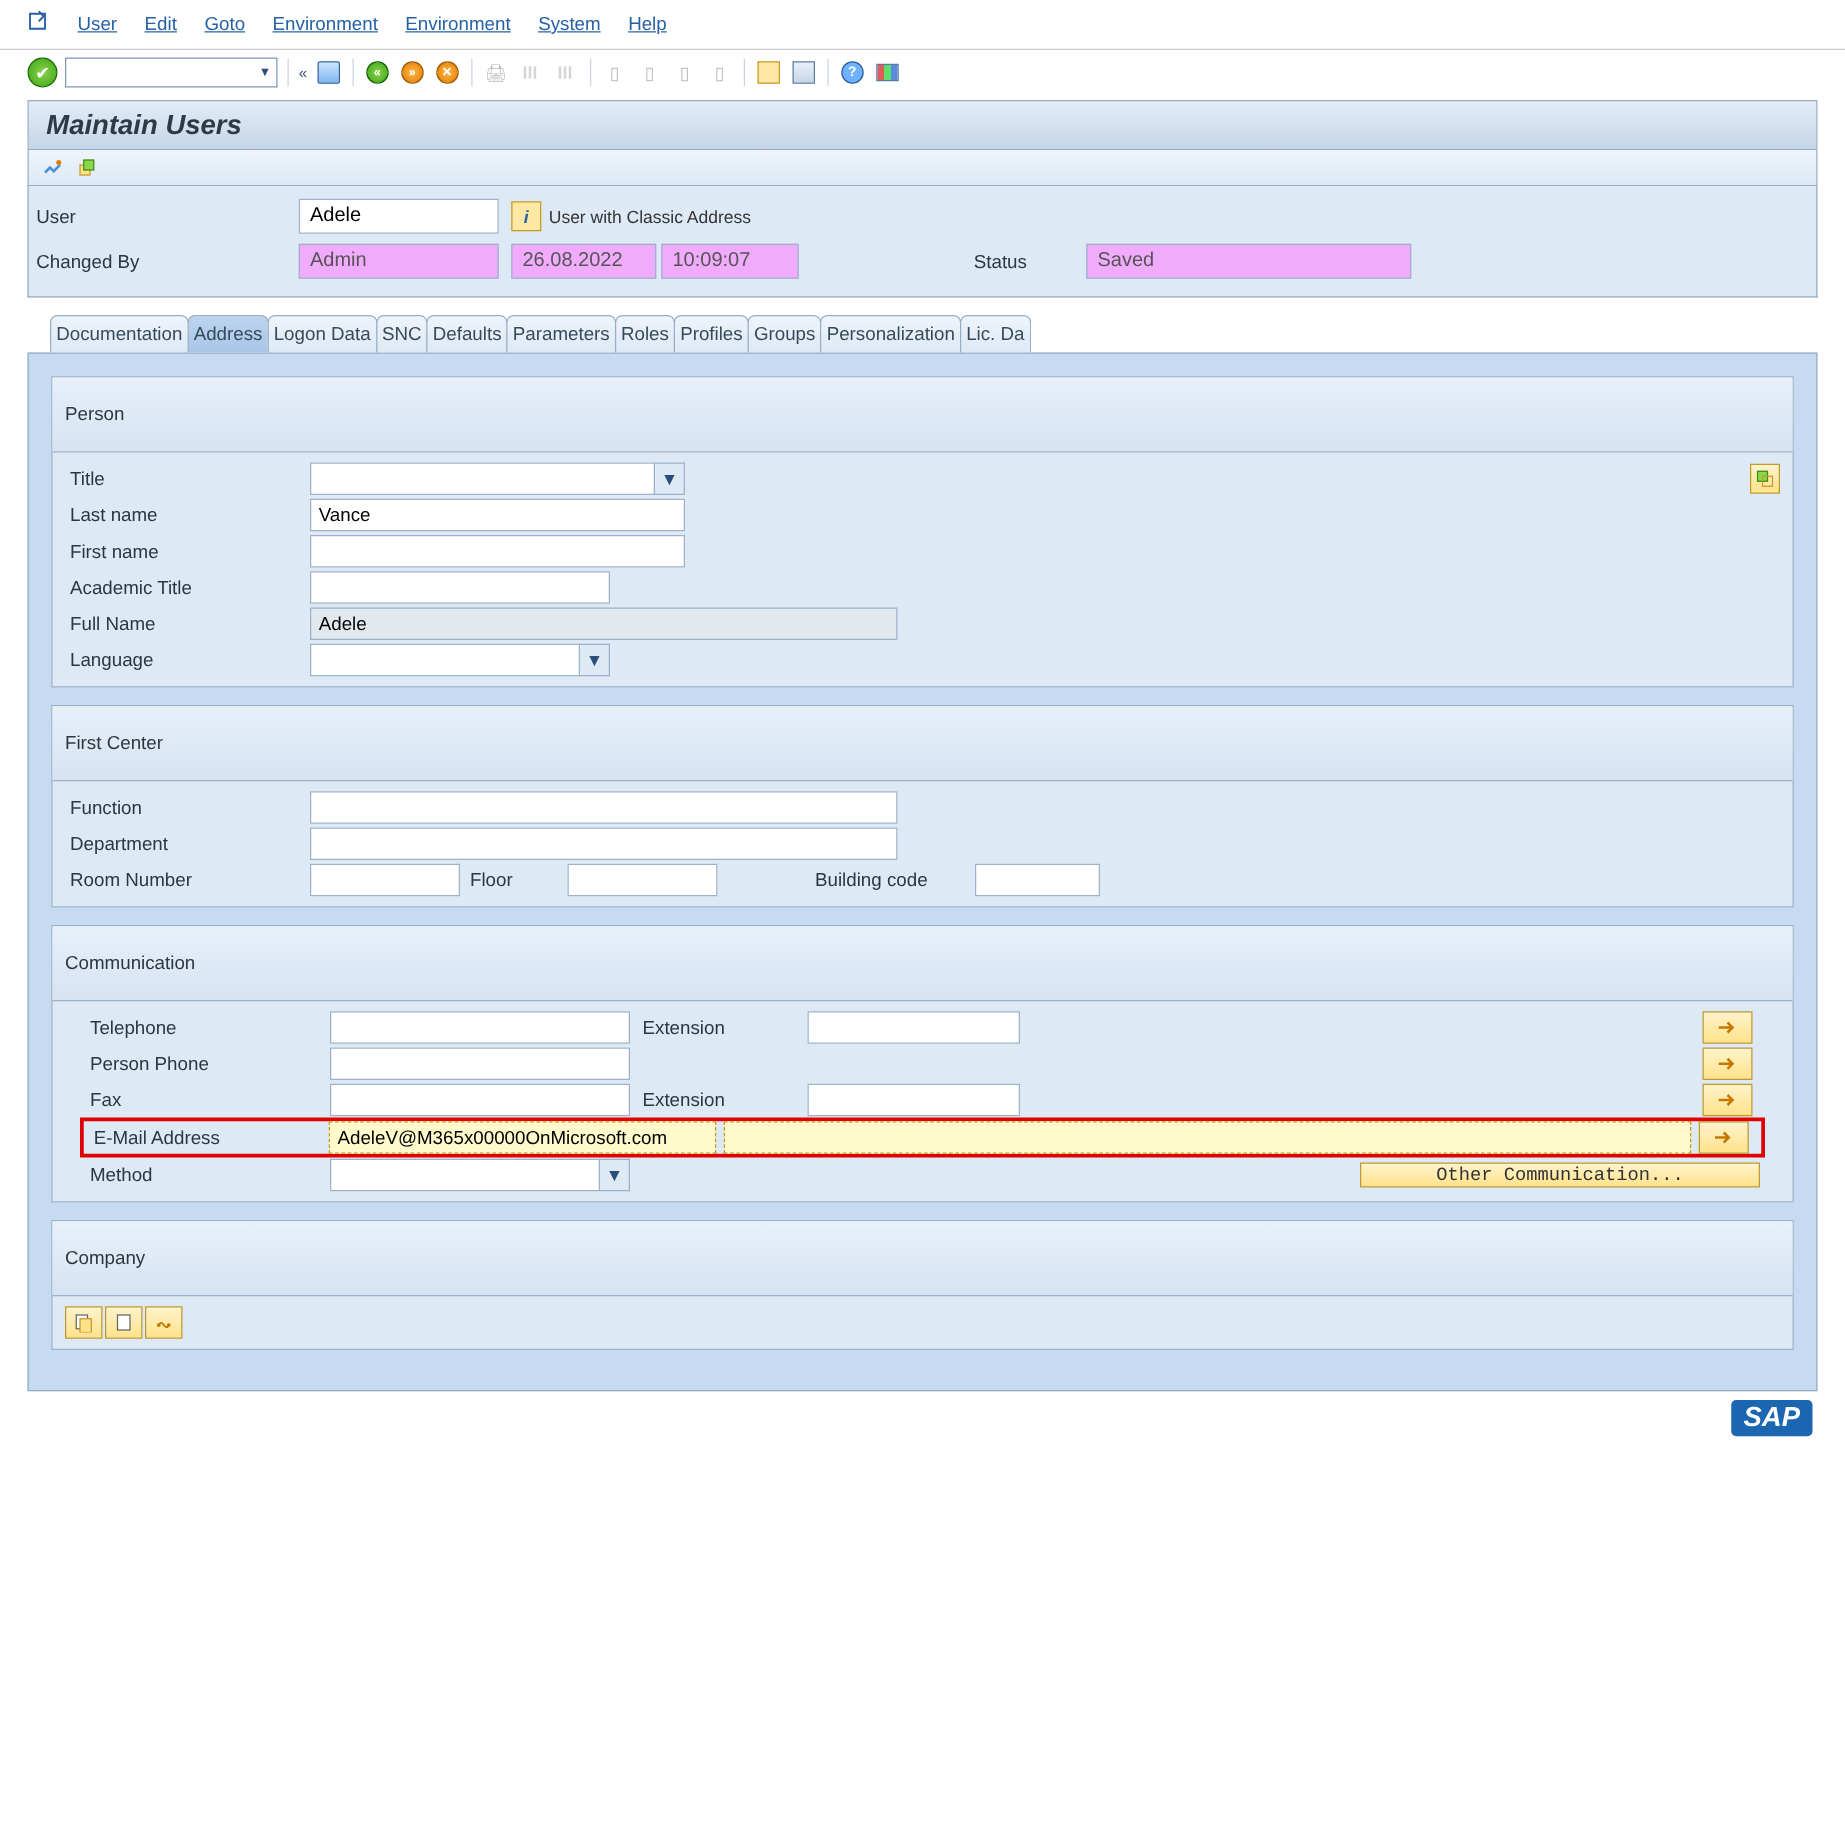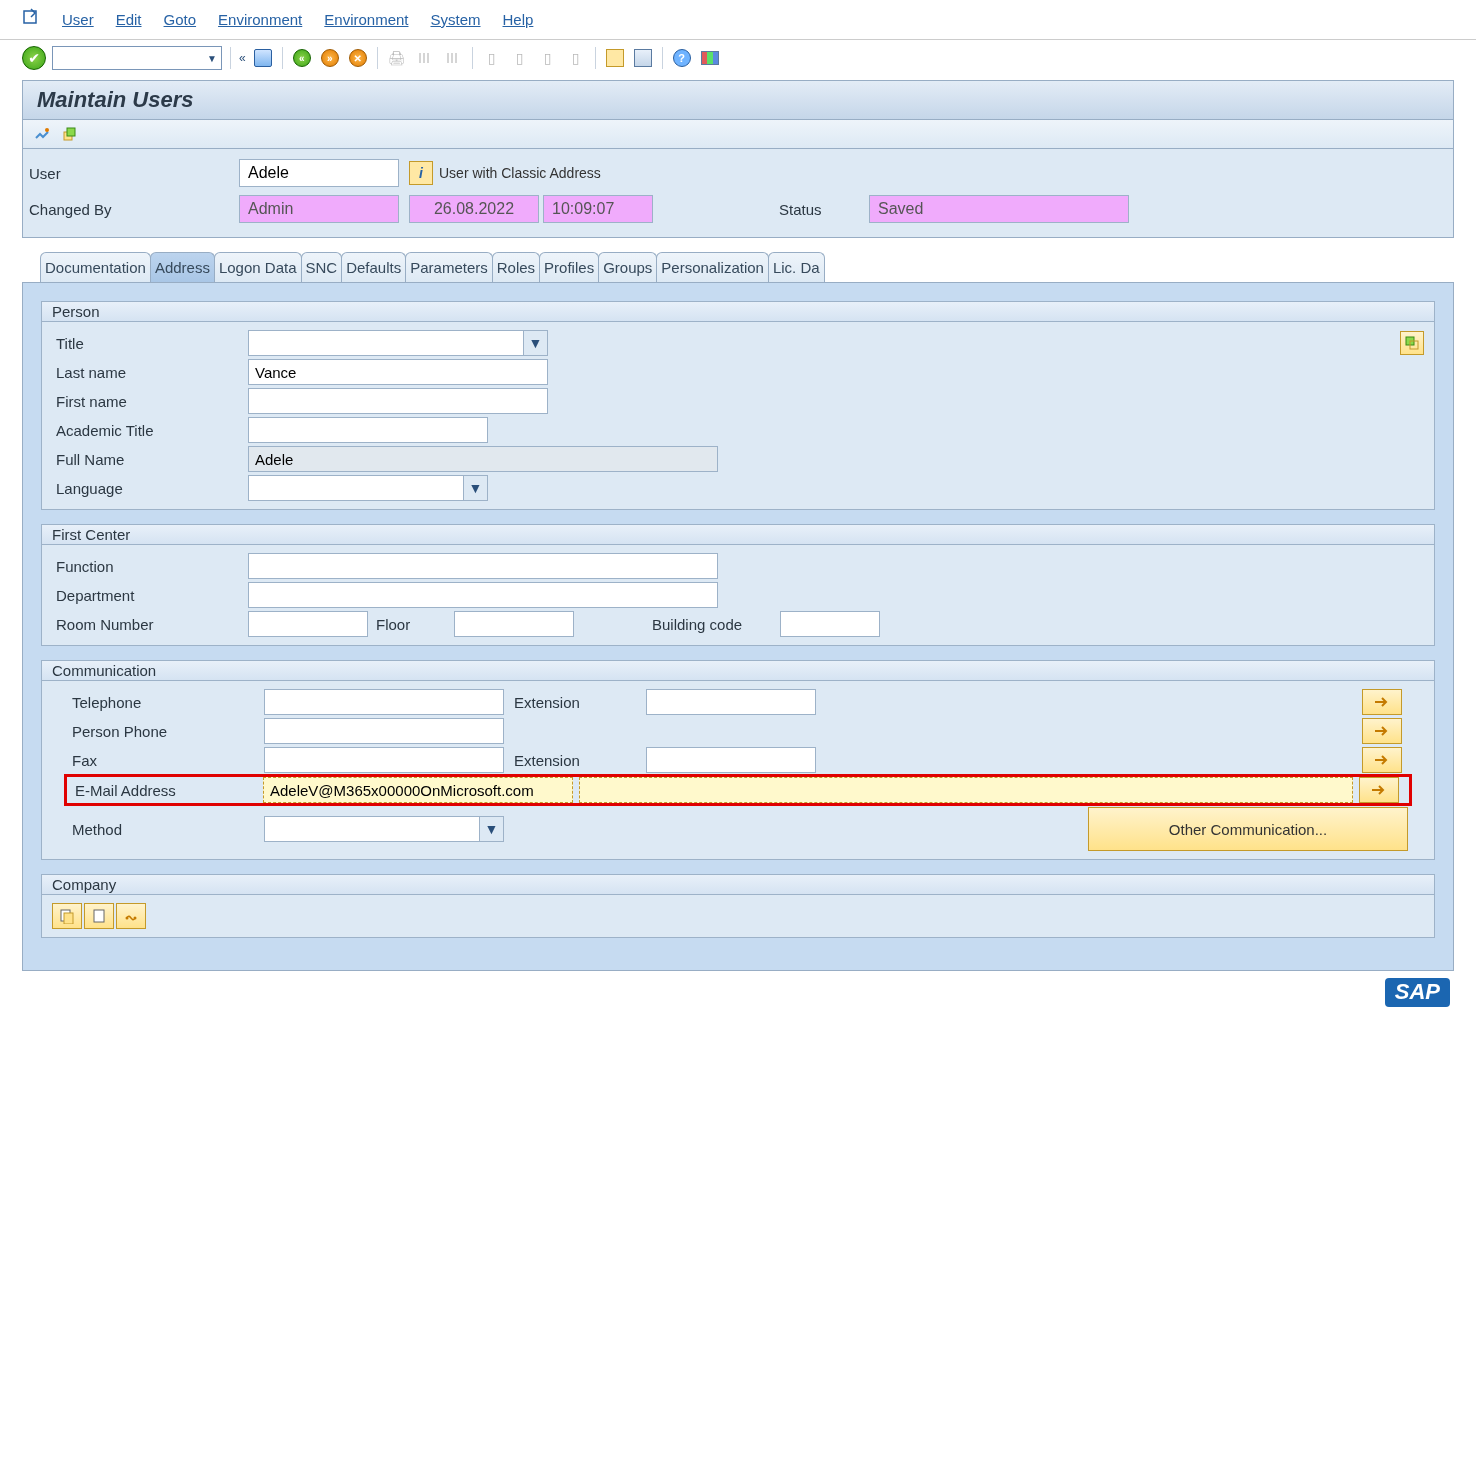--- a/index.html
+++ b/index.html
@@ -81,21 +81,21 @@
       background:#c6dbf1; border:1px solid #98adc4;
     }
 
     
     .group {
       border:1px solid #9db2c8; background:#dde9f4; margin-bottom:14px;
     }
     .group-head {
       background: linear-gradient(#e8f0f9,#d5e3f2);
       border-bottom:1px solid #9db2c8;
-      padding:1px 10px; font-size:15px; color:#2b3742;
+      padding:21px 10px; font-size:15px; color:#2b3742;
       display:flex; justify-content: space-between; align-items:center;
     }
     .group-body {
       padding: 8px 10px;
       display:grid;
       grid-template-columns: 190px 1fr;
       row-gap: 3px; column-gap: 6px;
       align-items: center;
     }
     .row-lbl { font-size:15px; color:#2b3742; padding-left:4px;}
@@ -108,23 +108,23 @@
     .arrow-btn {
       width:40px;height:26px; background:linear-gradient(#fff3cc,#ffe28a);
       border:1px solid #c49a2a; display:flex;align-items:center;justify-content:center;
       cursor:pointer; position:relative;
     }
     .arrow-btn svg { width:18px;height:14px;}
 
     .yel-field { background:#fff9cc; border:1px dashed #c49a2a;}
     .redbox { border:3px solid #e00000; padding:0 4px; margin:-2px -4px; }
     .other-comm {
-      height:44px; background:linear-gradient(#fff3cc,#ffe28a);
+      height:20px; background:linear-gradient(#fff3cc,#ffe28a);
       border:1px solid #c49a2a; display:flex;align-items:center;justify-content:center;
-      font-size:15px; cursor:pointer;
+      font-size:15px; cursor:pointer;font-family:Liberation Mono, monospace;
     }
 
     .expand-sq {
       width:24px;height:24px; background:linear-gradient(#fff3cc,#ffe28a);
       border:1px solid #c49a2a; display:flex;align-items:center;justify-content:center;
     }
 
     .company-icons { display:flex; gap:2px; padding:8px 10px;}
     .tiny-btn { width:30px;height:26px; background:linear-gradient(#fff3cc,#ffe28a); border:1px solid #c49a2a; display:flex;align-items:center;justify-content:center;}
 
@@ -223,21 +223,21 @@
   <div class="info-pill">
     <div class="info-sq">i</div>
     <span>User with Classic Address</span>
   </div>
   <div></div>
     <div></div>
 
   <div class="label">Changed By</div>
   <input class="txtfield ro" readonly="" value="Admin" style="">
   <div style="display:flex;gap:4px;">
-    <input class="txtfield ro" style="width: 130px; text-align: center;" readonly="" value="26.08.2022">
+    <input class="txtfield ro" style="width: 116px;" readonly="" value="26.08.2022">
     <input class="txtfield ro" style="width: 110px;" readonly="" value="10:09:07">
   </div>
   <div class="label" style="padding-left:40px">Status</div>
   <input class="txtfield ro" readonly="" value="Saved" style="">
 </div>
 
 <div class="tabs-wrap">
   <span class="tab-spacer"></span>
   <div class="tab">Documentation</div>
   <div class="tab active">Address</div>

